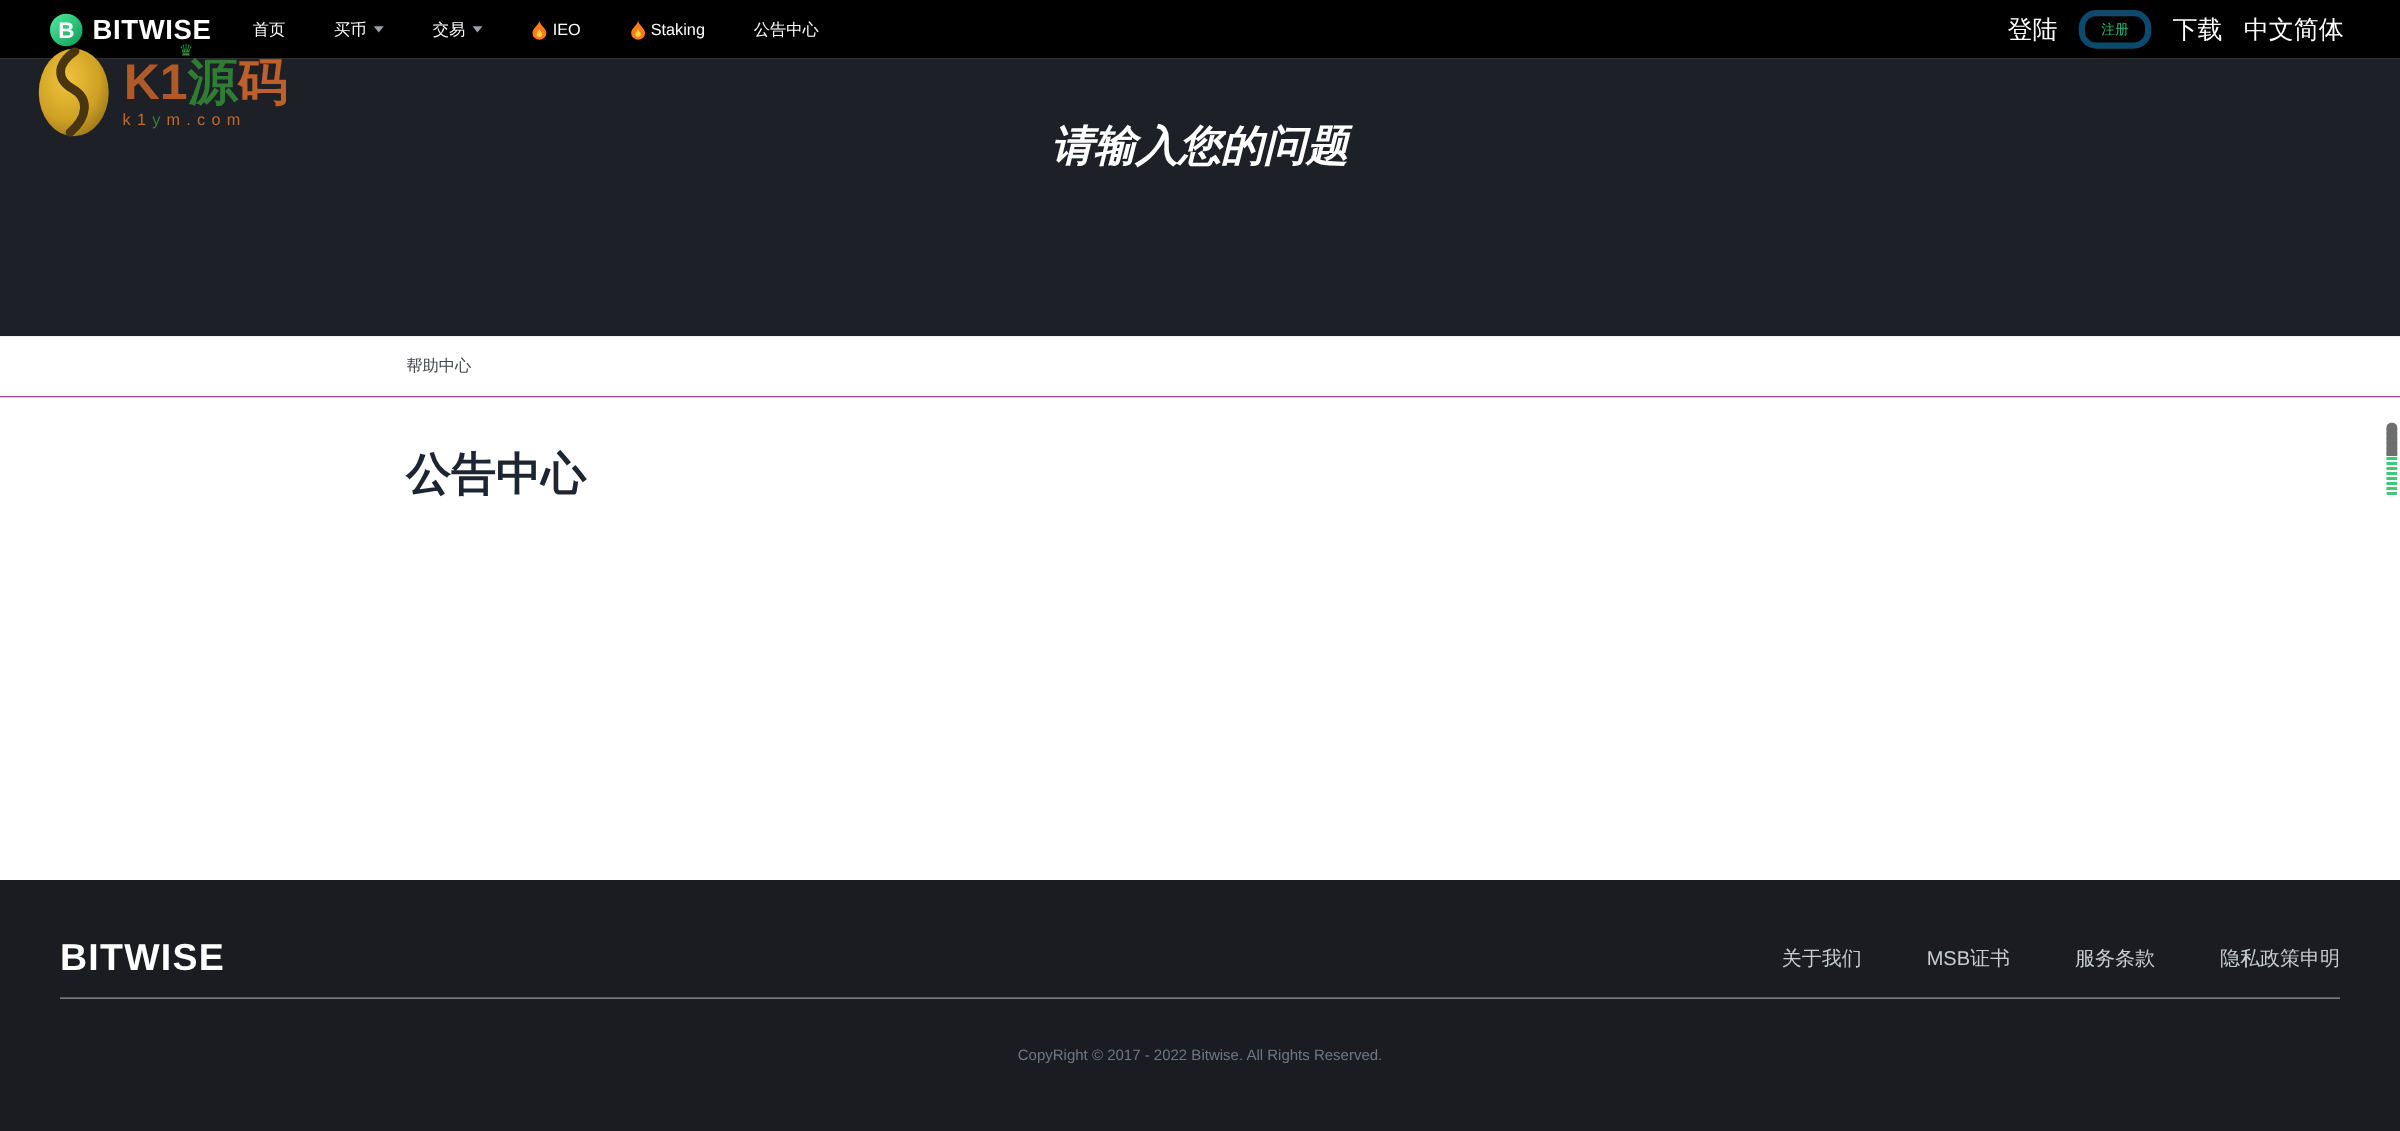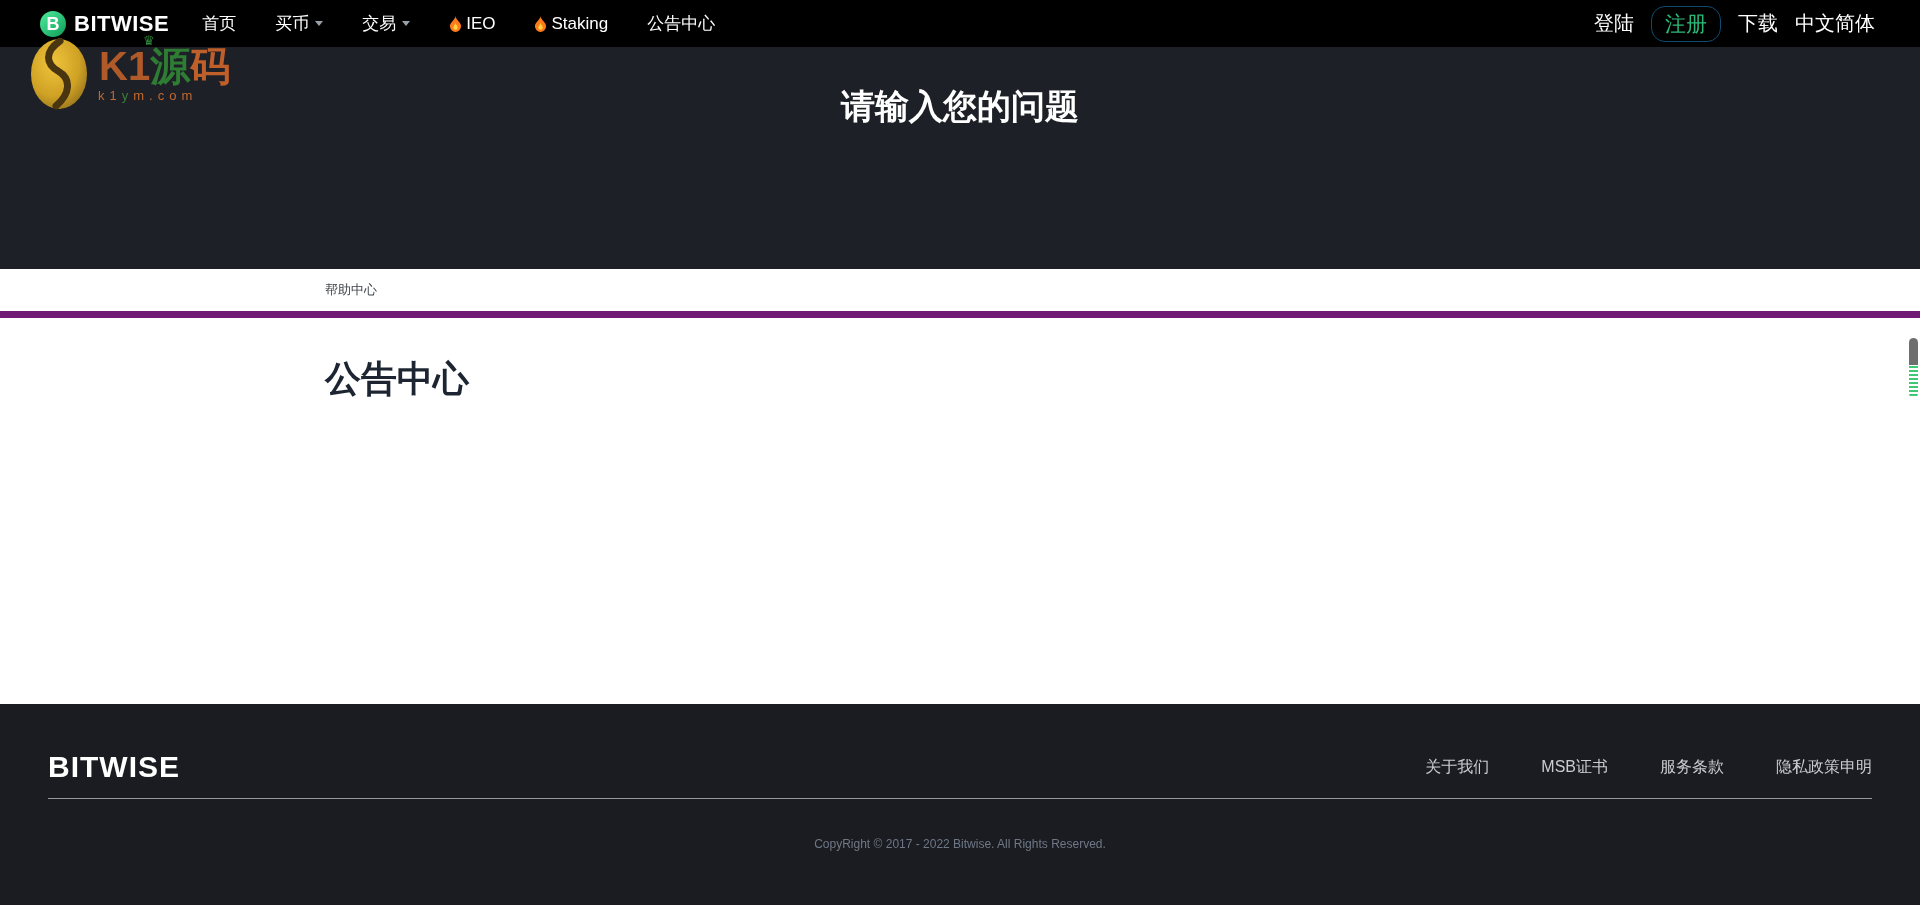--- a/index.html
+++ b/index.html
@@ -17,66 +17,66 @@
   .nav-left { display:flex; align-items:center; margin-left:40px; }
   .logo-b {
     width:26px; height:26px; border-radius:50%;
     background:linear-gradient(135deg,#49e596 10%,#14a35e 90%);
     color:#fff; font-weight:bold; font-size:18px; line-height:26px;
     text-align:center; display:inline-block;
   }
   .brand-text { margin-left:8px; font-size:22px; font-weight:bold; letter-spacing:.5px; }
   .nav-menu { display:flex; align-items:center; margin-left:33px; }
   .nav-item {
-    margin-right:39px; font-size:17px; color:#fff; cursor:pointer;
+    margin-right:39px; font-size:13px; color:#fff; cursor:pointer;
     display:flex; align-items:center; white-space:nowrap;
   }
   .caret {
     display:inline-block; margin-left:6px; width:0; height:0;
     border-left:4px solid transparent; border-right:4px solid transparent;
     border-top:5px solid #9aa0a8;
   }
   .flame { width:13px; height:16px; margin-right:4px; flex:0 0 auto; }
   .nav-right { margin-left:auto; margin-right:45px; display:flex; align-items:center; }
   .nav-right > * { margin-left:17px; }
   .nav-link { font-size:20px; color:#fff; cursor:pointer; white-space:nowrap; }
   .register-btn {
-    border:1px solid #0c4a6e; color:#2bb877; border-radius:14px;
-    padding:3px 13px; font-size:21px; background:transparent; cursor:pointer;
+    border:5px solid #0c4a6e; color:#2bb877; border-radius:14px;
+    padding:3px 13px; font-size:11px; background:transparent; cursor:pointer;
     white-space:nowrap;
   }
 
   
   .watermark { position:absolute; left:0; top:0; width:250px; height:118px; z-index:20; pointer-events:none; }
   .egg { position:absolute; left:30px; top:38px; width:58px; height:72px; }
   .wm-title { position:absolute; left:99px; top:46px; font-size:40px; font-weight:bold; line-height:1; white-space:nowrap;text-align:center; }
   .wm-k1 { color:#b05a2a; }
   .wm-yuan { color:#2e7d33; }
   .wm-ma { color:#bf5f2a; }
   .wm-crown { position:absolute; left:143px; top:34px; font-size:13px; color:#2e8b3a; line-height:1; }
   .wm-domain { position:absolute; left:98px; top:88px; font-size:13px; letter-spacing:5px; color:#c2692e; white-space:nowrap; }
   .wm-domain .green { color:#3a7d3a; }
 
   
   .hero { height:222px; background:#1d2026; text-align:center; }
-  .hero-title { margin:0; padding-top:37px; font-size:34px; font-weight:bold; color:#fff; }
+  .hero-title { margin:0; padding-top:47px; font-size:34px; font-weight:bold; color:#fff;font-style:italic; }
   .search-wrap { position:relative; width:611px; margin:36px auto 0; }
   .search-input {
     width:100%; height:47px; background:#2a303a; border:none; border-radius:4px;
     padding:0 60px 0 14px; color:#cfd3da; font-size:14px; outline:none;
   }
   .search-input::placeholder { color:#59616e; }
   .search-btn {
     position:absolute; right:14px; top:10px; width:27px; height:27px;
     background:none; border:none; padding:0; cursor:pointer;
   }
 
   
   .breadcrumb-bar {
-    height:49px; background:#fff; border-bottom:7px solid #701a75;
+    height:49px; background:#fff; border-bottom:1px solid #701a75;
     display:flex; align-items:center; padding-left:325px;
   }
   .breadcrumb-link { font-size:13px; color:#40454c; cursor:pointer; }
 
   
   .main { height:386px; background:#fff; padding:37px 0 0 325px; }
   .page-title { margin:0; font-size:36px; font-weight:bold; color:#1c2531; }
 
   
   .footer { height:201px; background:#1a1c21; padding:0 48px; }

